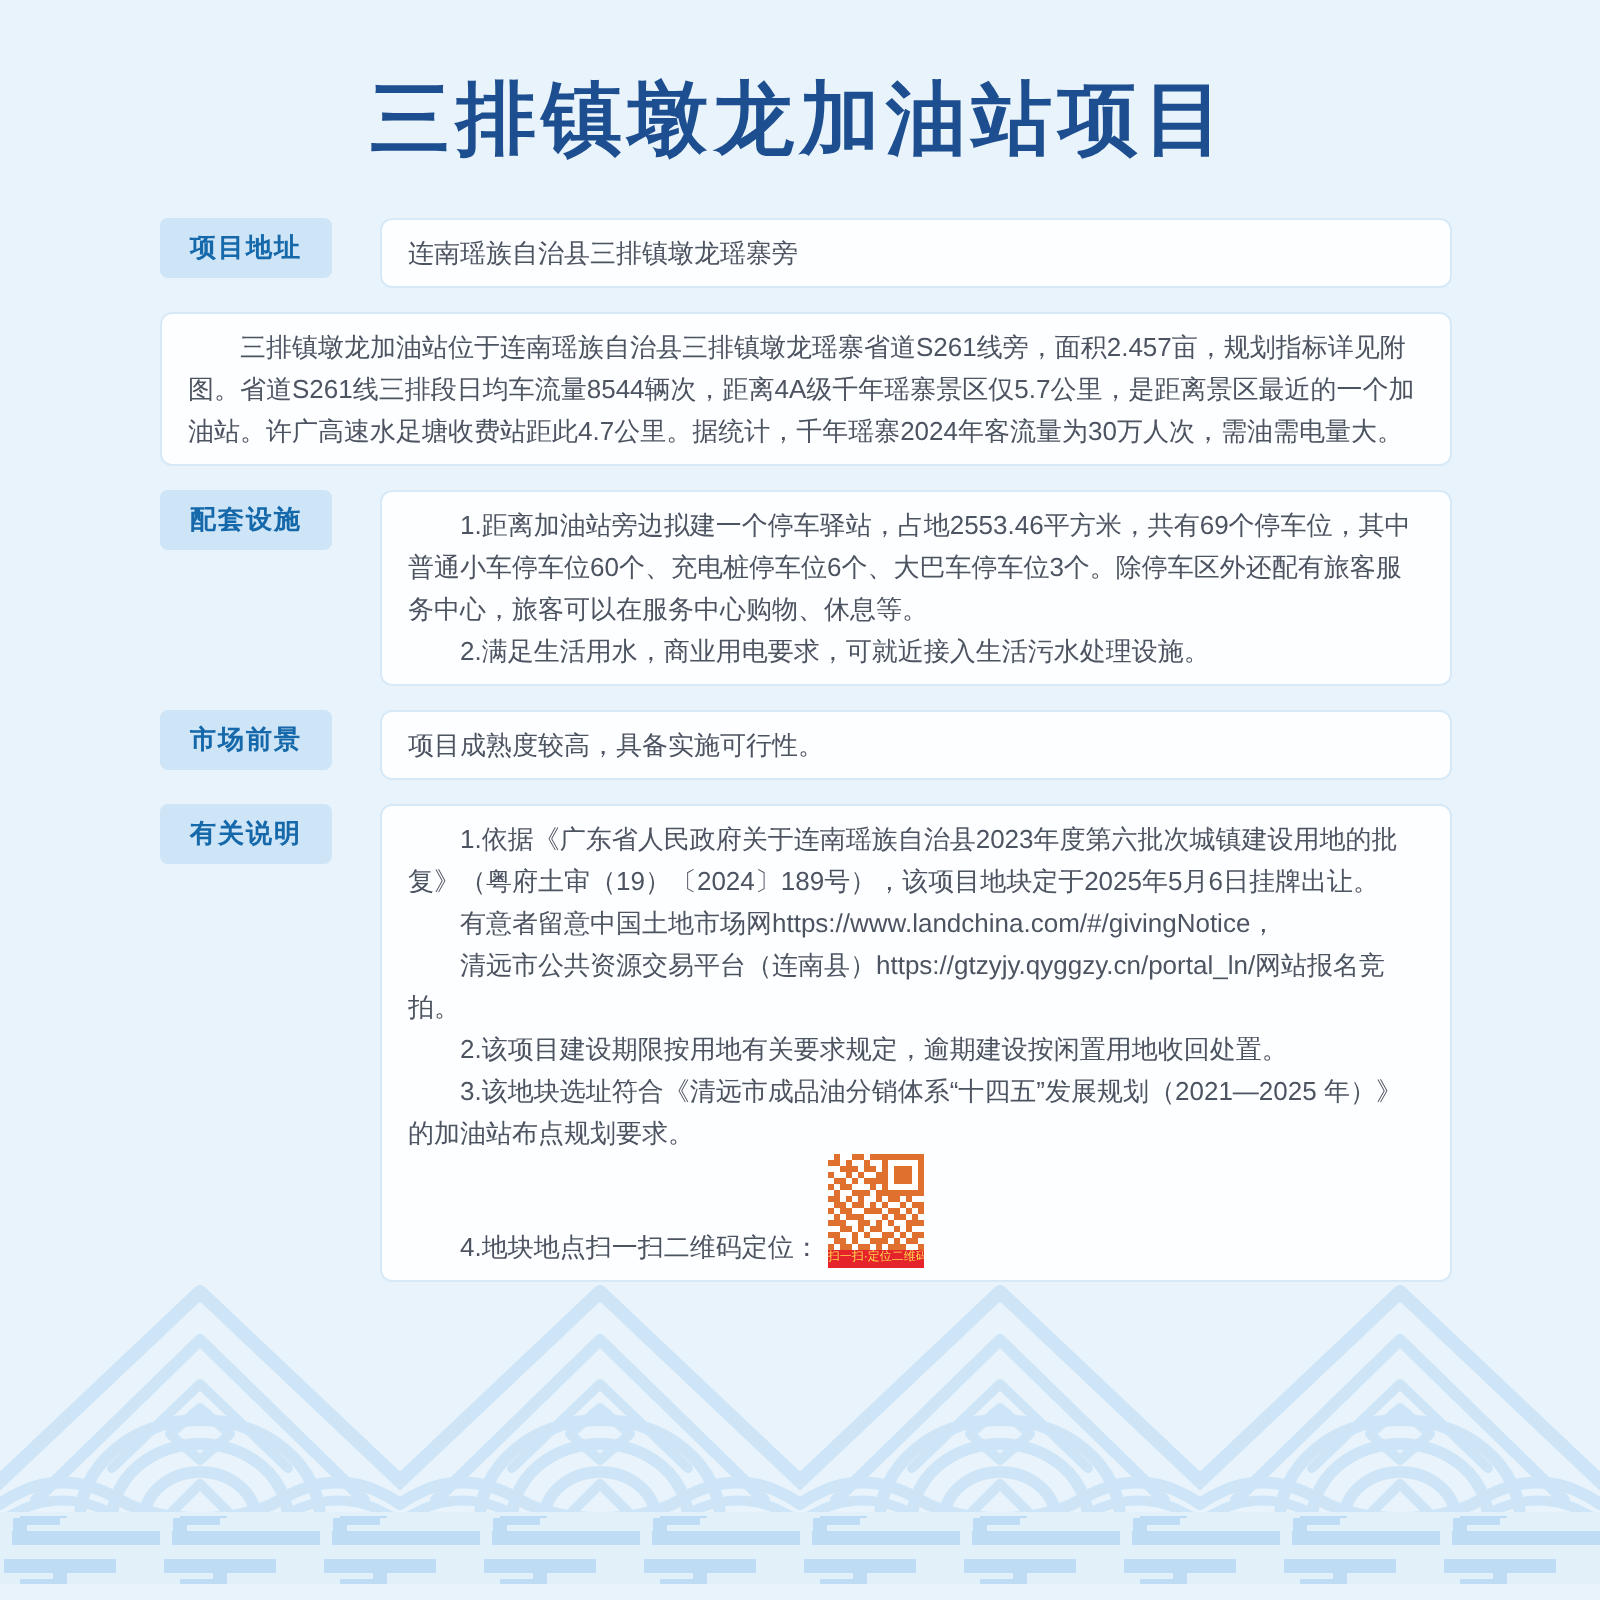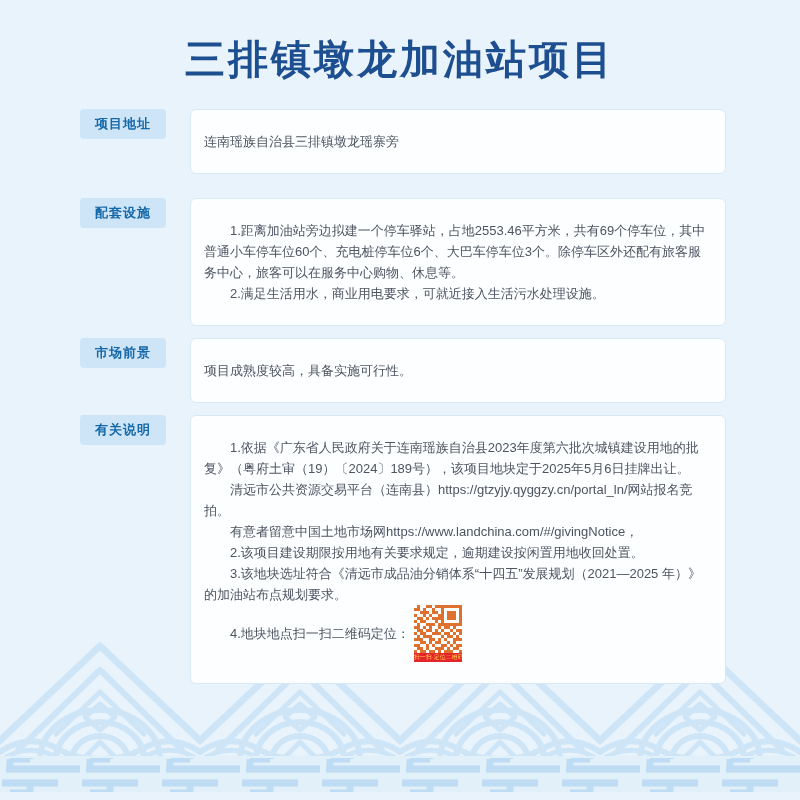--- a/index.html
+++ b/index.html
@@ -36,30 +36,30 @@
     text-align:center;
     padding:6px 0;
     border-radius:4px;
     letter-spacing:1px;
   }
   .box{
     flex:1;
     background:#fdfeff;
     border:1px solid #d7e9f7;
     border-radius:6px;
-    padding:21px 13px;
+    padding:6px 13px;
     font-size:13px;
     line-height:21px;
     color:#4d5461;
     min-height:21px;
     overflow-wrap:anywhere;
   }
   .box p{margin:0;}
   .box p.indent{text-indent:2em;}
-  .qr-line{display:flex;align-items:center;}
+  .qr-line{display:flex;align-items:flex-end;}
   .qr-wrap{margin-left:4px;margin-top:0px;}
   .qr{
     position:relative;
     width:48px;height:48px;
     background:#ffffff;
   }
   .qr .cell{position:absolute;width:3px;height:3px;background:#e0702e;}
   .qr-strip{
     width:48px;height:9px;
     background:#e4232b;
@@ -89,20 +89,23 @@
     <div class="rows">
 
       <div class="row">
         <div class="label">项目地址</div>
         <div class="box">
           <p>连南瑶族自治县三排镇墩龙瑶寨旁</p>
         </div>
       </div>
 
       <div class="row">
+        <div class="box">
+          <p class="indent">三排镇墩龙加油站位于连南瑶族自治县三排镇墩龙瑶寨省道S261线旁，面积2.457亩，规划指标详见附图。省道S261线三排段日均车流量8544辆次，距离4A级千年瑶寨景区仅5.7公里，是距离景区最近的一个加油站。许广高速水足塘收费站距此4.7公里。据统计，千年瑶寨2024年客流量为30万人次，需油需电量大。</p>
+        </div>
       </div>
 
       <div class="row">
         <div class="label">配套设施</div>
         <div class="box">
           <p class="indent">1.距离加油站旁边拟建一个停车驿站，占地2553.46平方米，共有69个停车位，其中普通小车停车位60个、充电桩停车位6个、大巴车停车位3个。除停车区外还配有旅客服务中心，旅客可以在服务中心购物、休息等。</p>
           <p class="indent">2.满足生活用水，商业用电要求，可就近接入生活污水处理设施。</p>
         </div>
       </div>
 
@@ -112,22 +115,22 @@
         <div class="label">市场前景</div>
         <div class="box">
           <p>项目成熟度较高，具备实施可行性。</p>
         </div>
       </div>
 
       <div class="row">
         <div class="label">有关说明</div>
         <div class="box">
           <p class="indent">1.依据《广东省人民政府关于连南瑶族自治县2023年度第六批次城镇建设用地的批复》（粤府土审（19）〔2024〕189号），该项目地块定于2025年5月6日挂牌出让。</p>
+          <p class="indent">有意者留意中国土地市场网https://www.landchina.com/#/givingNotice，</p>
           <p class="indent">清远市公共资源交易平台（连南县）https://gtzyjy.qyggzy.cn/portal_ln/网站报名竞拍。</p>
-          <p class="indent">有意者留意中国土地市场网https://www.landchina.com/#/givingNotice，</p>
           <p class="indent">2.该项目建设期限按用地有关要求规定，逾期建设按闲置用地收回处置。</p>
           <p class="indent">3.该地块选址符合《清远市成品油分销体系“十四五”发展规划（2021—2025 年）》的加油站布点规划要求。</p>
           <div class="qr-line">
             <p class="indent">4.地块地点扫一扫二维码定位：</p>
             <div class="qr-wrap">
               <div class="qr">
                   <div class="cell" style="left: 3px; top: 0px;"></div>
                   <div class="cell" style="left: 12px; top: 0px;"></div>
                   <div class="cell" style="left: 15px; top: 0px;"></div>
                   <div class="cell" style="left: 21px; top: 0px;"></div>

